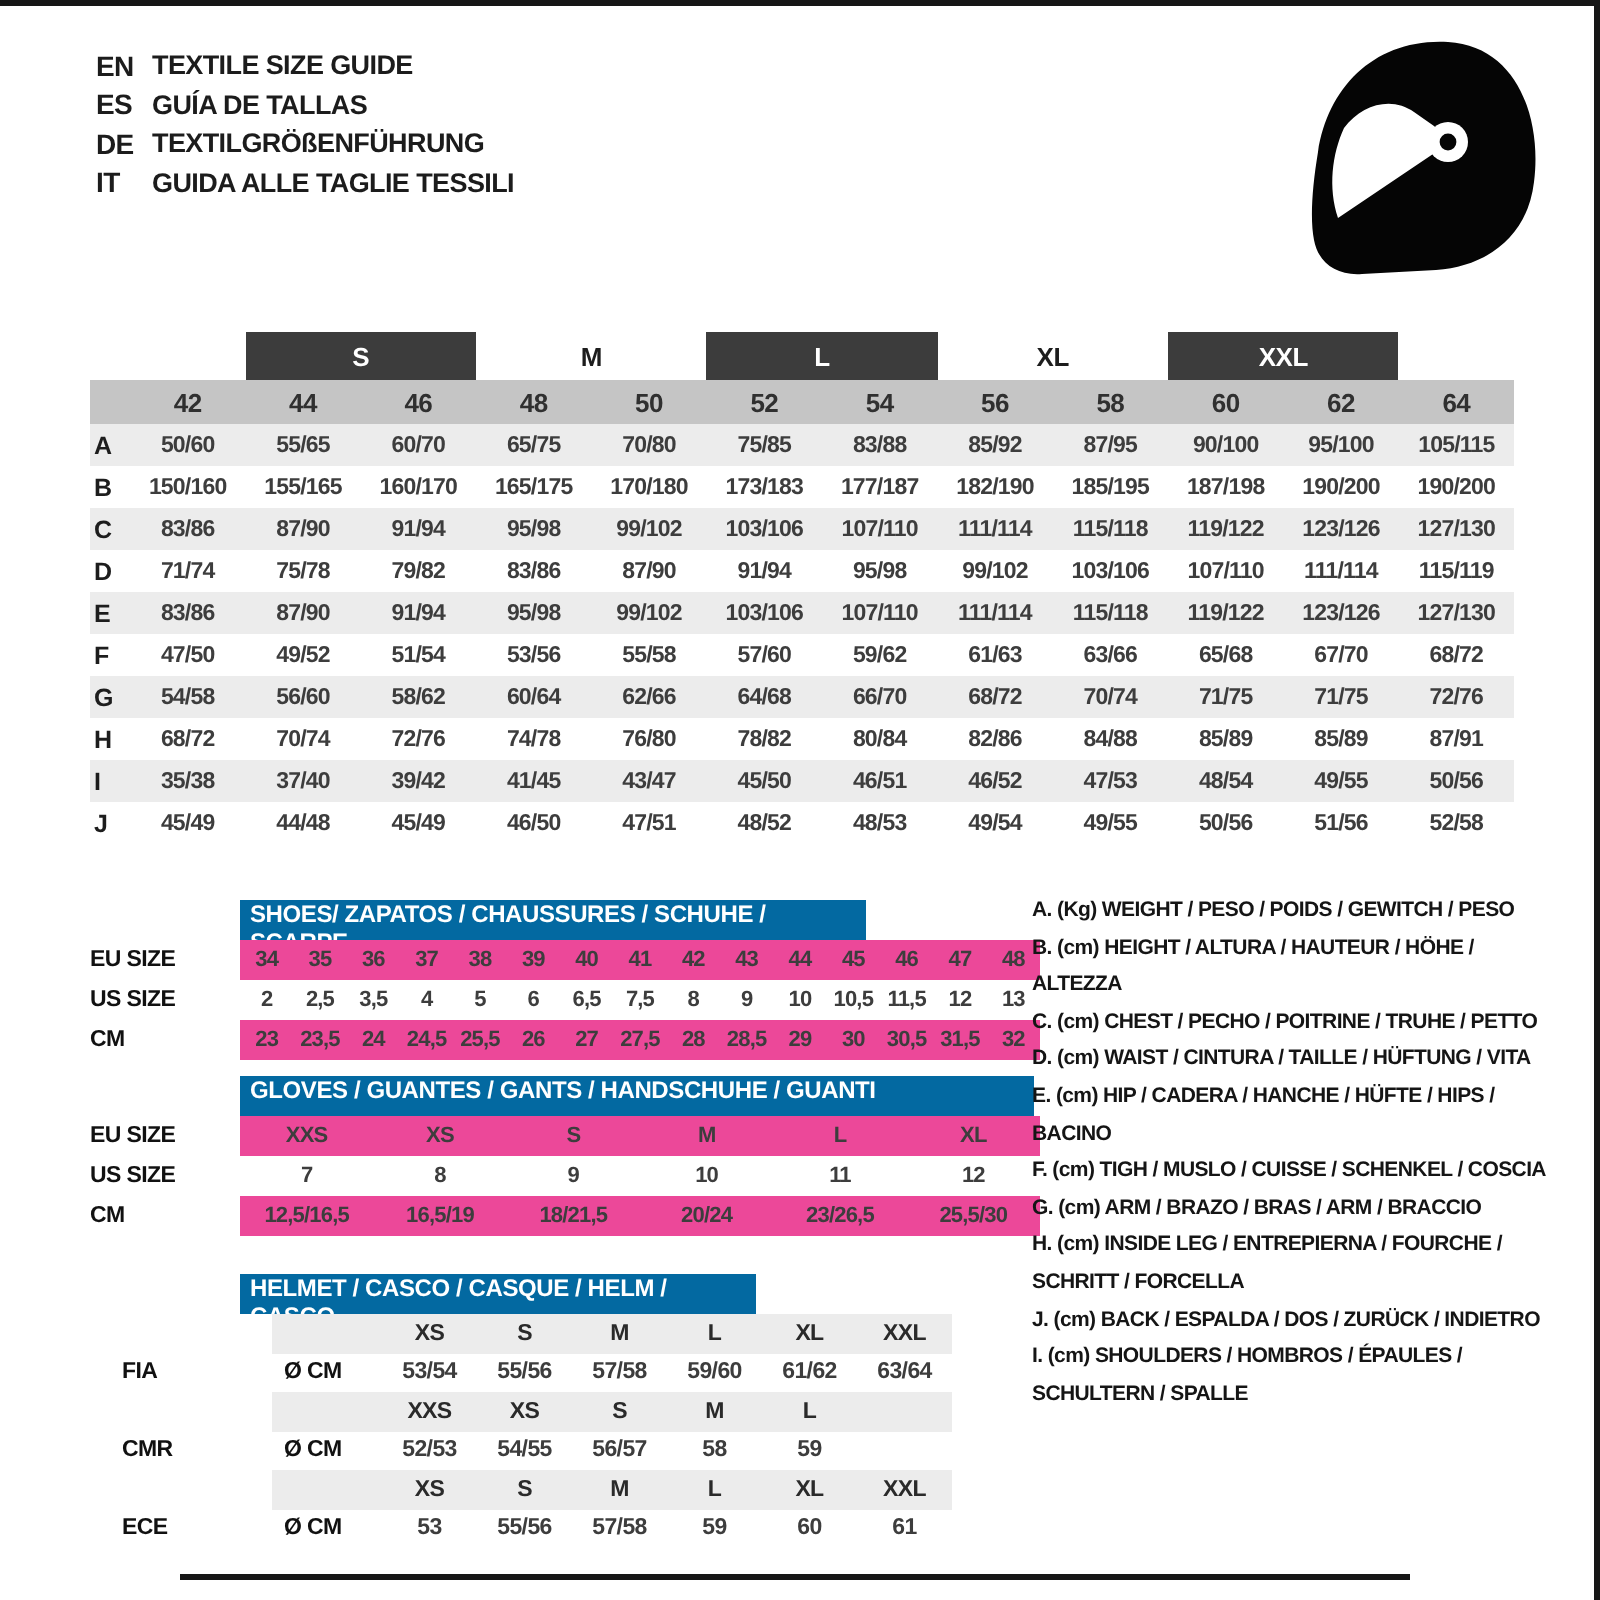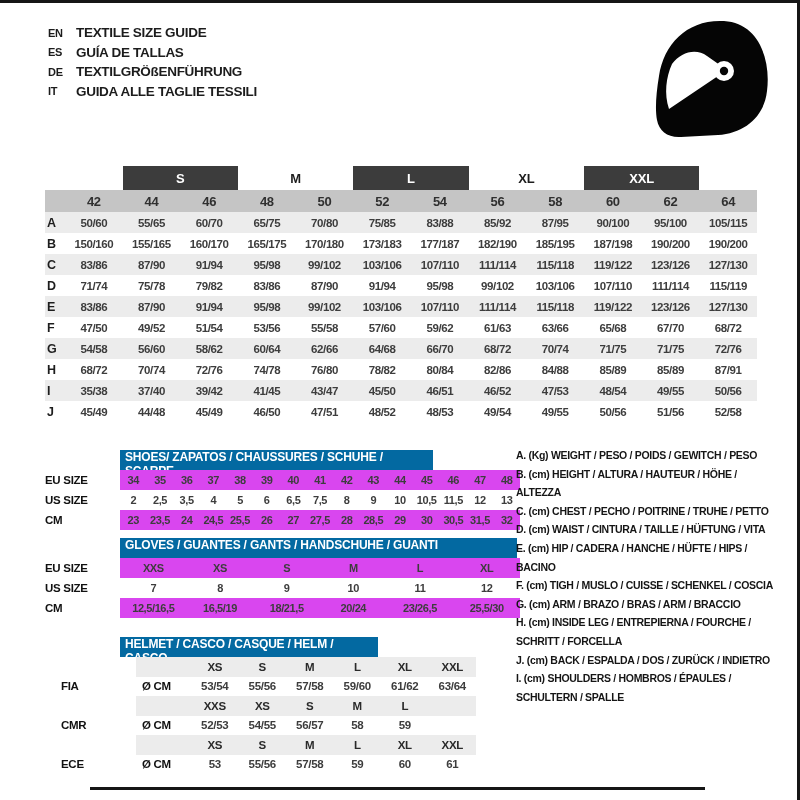--- a/index.html
+++ b/index.html
@@ -6,21 +6,21 @@
   .page{position:relative;width:800px;height:800px;background:#fff;overflow:hidden;
         font-family:"Liberation Sans",sans-serif;}
   .line{position:absolute;background:#161616;}
   .line.top{left:0;top:0;width:800px;height:3px;}
   .line.right{left:797px;top:0;width:3px;height:800px;}
   .line.bottom{left:90px;top:787px;width:615px;height:3px;}
 
   
   .langs{position:absolute;left:48px;top:23px;}
   .lang-row{display:flex;height:19.5px;align-items:center;}
-  .lang-code{width:28px;font-weight:bold;font-size:11px;color:#1c1c1c;letter-spacing:-0.3px;}
+  .lang-code{width:28px;font-weight:bold;font-size:14px;color:#1c1c1c;letter-spacing:-0.3px;}
   .lang-label{font-weight:bold;font-size:13.5px;color:#1c1c1c;letter-spacing:-0.3px;}
 
   .helmet-svg{position:absolute;left:648px;top:16px;width:132px;height:126px;}
 
   
   .textile{position:absolute;left:45px;top:166px;width:712px;}
   .trow{display:grid;grid-template-columns:20px repeat(12,1fr);}
   .group-row{height:24px;}
   .gcell{display:flex;align-items:center;justify-content:center;
          font-weight:bold;font-size:13px;letter-spacing:-0.2px;}
@@ -37,21 +37,21 @@
 
   
   .sec-bar{position:absolute;left:120px;height:20px;background:#0369a1;color:#fff;
            font-weight:bold;font-size:12px;display:flex;align-items:flex-start;
            padding-left:5px;letter-spacing:-0.2px;box-sizing:border-box;}
   .sec-rows{position:absolute;left:45px;}
   .srow{display:flex;height:20px;}
   .srow-label{width:75px;display:flex;align-items:center;font-weight:bold;
               font-size:11.5px;color:#111;letter-spacing:-0.3px;}
   .srow-vals{display:grid;}
-  .srow-vals.shaded{background:#d946ef;}
+  .srow-vals.shaded{background:#ec4899;}
   .srow-vals.cols15{width:400px;grid-template-columns:repeat(15,1fr);}
   .srow-vals.cols6{width:400px;grid-template-columns:repeat(6,1fr);}
   .scell{display:flex;align-items:center;justify-content:center;font-weight:bold;
          font-size:11px;color:#3d3d3d;letter-spacing:-0.4px;}
 
   
   .hrow{display:flex;height:19.5px;}
   .hrow-label{width:75px;display:flex;align-items:center;font-weight:bold;
               font-size:11.5px;color:#111;letter-spacing:-0.3px;padding-left:16px;}
   .hrow-vals{width:340px;display:grid;grid-template-columns:55px repeat(6,1fr);}

